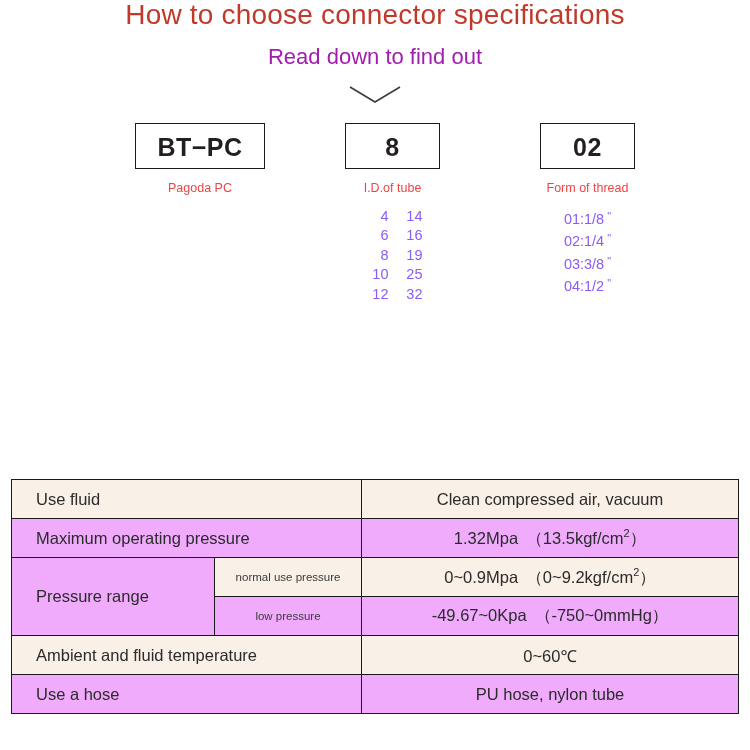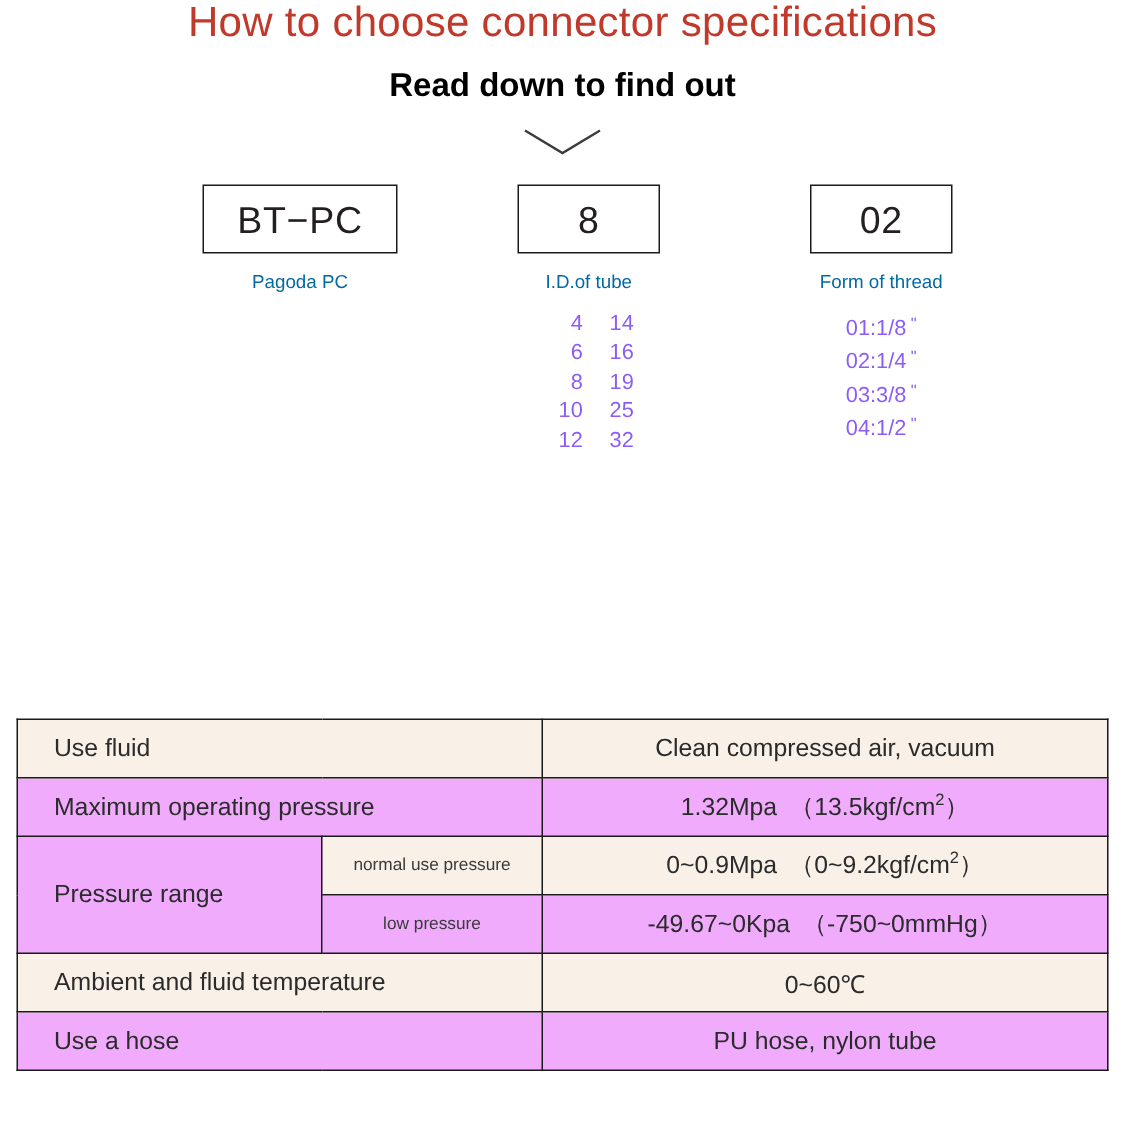--- a/index.html
+++ b/index.html
@@ -22,22 +22,22 @@
   }
   .title {
     font-size: 28px;
     color: #c0392b;
     font-weight: 400;
     letter-spacing: 0.2px;
     line-height: 1.1;
   }
   .subtitle {
     font-size: 22px;
-    color: #000000;
-    font-weight: 700;
+    color: #a21caf;
+    font-weight: 400;
     margin-top: 14px;
     line-height: 1.1;
   }
 
   
   .chevron-wrap {
     text-align: center;
     margin-top: 14px;
     height: 34px;
   }
@@ -57,29 +57,29 @@
   }
   .code-col.c1 { left: 135px; top: 0; width: 130px; }
   .code-col.c2 { left: 345px; top: 0; width: 95px; }
   .code-col.c3 { left: 540px; top: 0; width: 95px; }
 
   .code-box {
     border: 1.6px solid #1a1a1a;
     height: 46px;
     line-height: 46px;
     font-size: 25px;
-    font-weight: normal;
+    font-weight: bold;
     font-family: "Liberation Sans Narrow", "Liberation Sans", sans-serif;
     letter-spacing: 0.5px;
     background: #fff;
     box-sizing: border-box;
   }
   .code-caption {
     font-size: 12.5px;
-    color: #0369a1;
+    color: #ef4444;
     margin-top: 12px;
     white-space: nowrap;
   }
 
   .opt-list {
     margin-top: 12px;
     font-size: 14.5px;
     color: #8b5cf6;
     line-height: 19.5px;
   }

